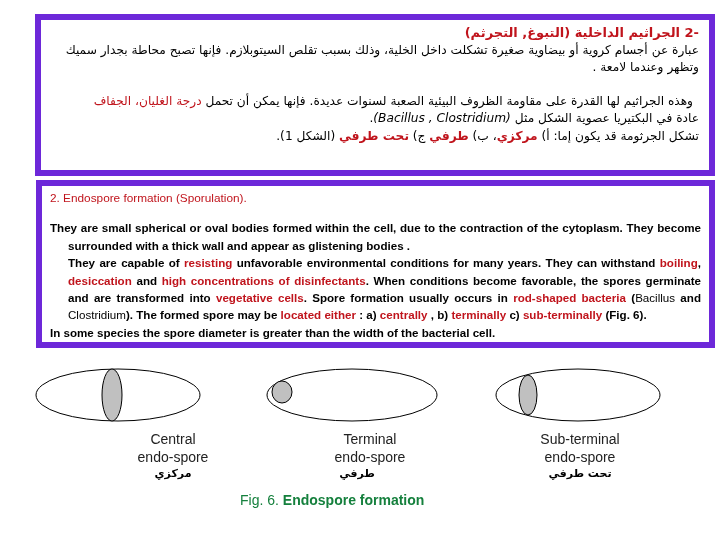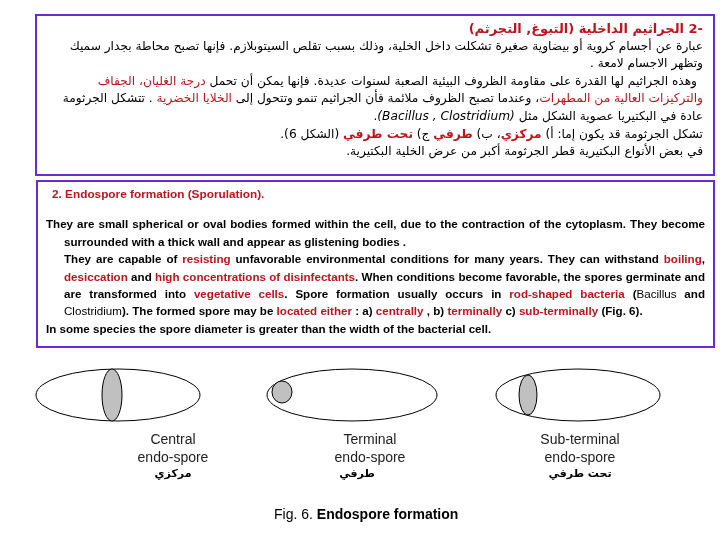--- a/index.html
+++ b/index.html
@@ -1,46 +1,44 @@
 <!DOCTYPE html>
 <html><head>
 <meta charset="utf-8">
 <style>
   html, body { margin:0; padding:0; background:#ffffff; }
   body { width:720px; height:540px; position:relative; overflow:hidden; font-family:"DejaVu Sans", sans-serif; color:#000; }
-  .box { position:absolute; border:2px solid #6d28d9; background:#fff; box-sizing:border-box; }
+  .box { position:absolute; border:6px solid #6d28d9; background:#fff; box-sizing:border-box; }
   #ar-box { left:35px; top:14px; width:680px; height:162px; padding:4px 10px 0 8px; direction:rtl; text-align:right; font-size:12.2px; line-height:17.6px; }
   #en-box { left:36px; top:180px; width:679px; height:168px; padding:4px 8px 0 8px; font-family:"Liberation Sans", sans-serif; font-size:11.6px; line-height:17.4px; font-weight:bold; }
   .red { color:#c0141c; }
   .ar-title { color:#c0141c; font-weight:bold; font-size:13px; }
   .ar-line { white-space:nowrap; }
-  .ar-ind { padding-right:6px; }
+  .ar-ind { padding-right:6px;margin-top:16px; }
   .ltr { direction:ltr; unicode-bidi:embed; font-style:italic; font-family:"DejaVu Sans", sans-serif; }
-  .en-title { color:#c0141c; font-weight:bold; font-size:11.8px;margin-left:6px; }
+  .en-title { color:#c0141c; font-weight:normal; font-size:11.8px; }
   .en-p { text-align:justify; }
   .en-hang { padding-left:18px; }
   .it { font-weight:normal; }
   #diagram { position:absolute; left:0; top:350px; width:692px; height:190px; }
   .cap { position:absolute; font-family:"Liberation Sans", sans-serif; font-size:14px; line-height:18px; text-align:center; color:#222; }
   .cap-ar { position:absolute; font-family:"DejaVu Sans", sans-serif; font-weight:bold; font-size:11px; text-align:center; direction:rtl; }
-  .fig-cap { position:absolute; left:240px; top:156px; font-family:"Liberation Sans", sans-serif; font-size:14px; color:#000000;margin-left:34px; }
+  .fig-cap { position:absolute; left:240px; top:142px; font-family:"Liberation Sans", sans-serif; font-size:14px; color:#15803d; }
   .fig-cap b { font-weight:bold; }
 </style>
 </head>
 <body>
 
 <div class="box" id="ar-box">
   <div class="ar-title">-2 الجراثيم الداخلية (التبوغ, التجرثم)</div>
   <div class="ar-line">عبارة عن أجسام كروية أو بيضاوية صغيرة تشكلت داخل الخلية، وذلك بسبب تقلص السيتوبلازم. فإنها تصبح محاطة بجدار سميك</div>
-  <div class="ar-line">وتظهر الاجسام لامعة .</div>
+  <div class="ar-line">وتظهر وعندما لامعة .</div>
   <div class="ar-line ar-ind"><span>وهذه الجراثيم لها القدرة على مقاومة الظروف البيئية الصعبة لسنوات عديدة. فإنها يمكن أن تحمل </span><span class="red">درجة الغليان، الجفاف</span></div>
-  <div class="ar-line"><span class="red">والتركيزات العالية من المطهرات</span><span>، وعندما تصبح الظروف ملائمة فأن الجراثيم تنمو وتتحول إلى </span><span class="red">الخلايا الخضرية</span><span> . تتشكل الجرثومة</span></div>
   <div class="ar-line"><span>عادة في البكتيريا عصوية الشكل مثل </span><span class="ltr">(Bacillus , Clostridium)</span><span>.</span></div>
-  <div class="ar-line"><span>تشكل الجرثومة قد يكون إما: أ) </span><b class="red">مركزي</b><span>، ب) </span><b class="red">طرفي</b><span> ج) </span><b class="red">تحت طرفي</b><span> (الشكل 6).</span></div>
-  <div class="ar-line">في بعض الأنواع البكتيرية قطر الجرثومة أكبر من عرض الخلية البكتيرية.</div>
+  <div class="ar-line"><span>تشكل الجرثومة قد يكون إما: أ) </span><b class="red">مركزي</b><span>، ب) </span><b class="red">طرفي</b><span> ج) </span><b class="red">تحت طرفي</b><span> (الشكل 1).</span></div>
 </div>
 
 <div class="box" id="en-box">
   <div class="en-title">2. Endospore formation (Sporulation).</div>
   <div class="en-p en-hang" style="text-indent:-18px;margin-top:12px;">They are small spherical or oval bodies formed within the cell, due to the contraction of the cytoplasm. They become surrounded with a thick wall and appear as glistening bodies .</div>
   <div class="en-p en-hang"><span>They are capable of </span><span class="red">resisting</span><span> unfavorable environmental conditions for many years. They can withstand </span><span class="red">boiling</span><span>, </span><span class="red">desiccation</span><span> and </span><span class="red">high concentrations of disinfectants</span><span>. When conditions become favorable, the spores germinate and are transformed into </span><span class="red">vegetative cells</span><span>. Spore formation usually occurs in </span><span class="red">rod-shaped bacteria</span><span> (</span><span class="it">Bacillus</span><span> and </span><span class="it">Clostridium</span><span>). The formed spore may be </span><span class="red">located either</span><span> : a) </span><span class="red">centrally</span><span> , b) </span><span class="red">terminally</span><span> c) </span><span class="red">sub-terminally</span><span> (Fig. 6).</span></div>
   <div class="en-p">In some species the spore diameter is greater than the width of the bacterial cell.</div>
 </div>
 
 <div id="diagram">

